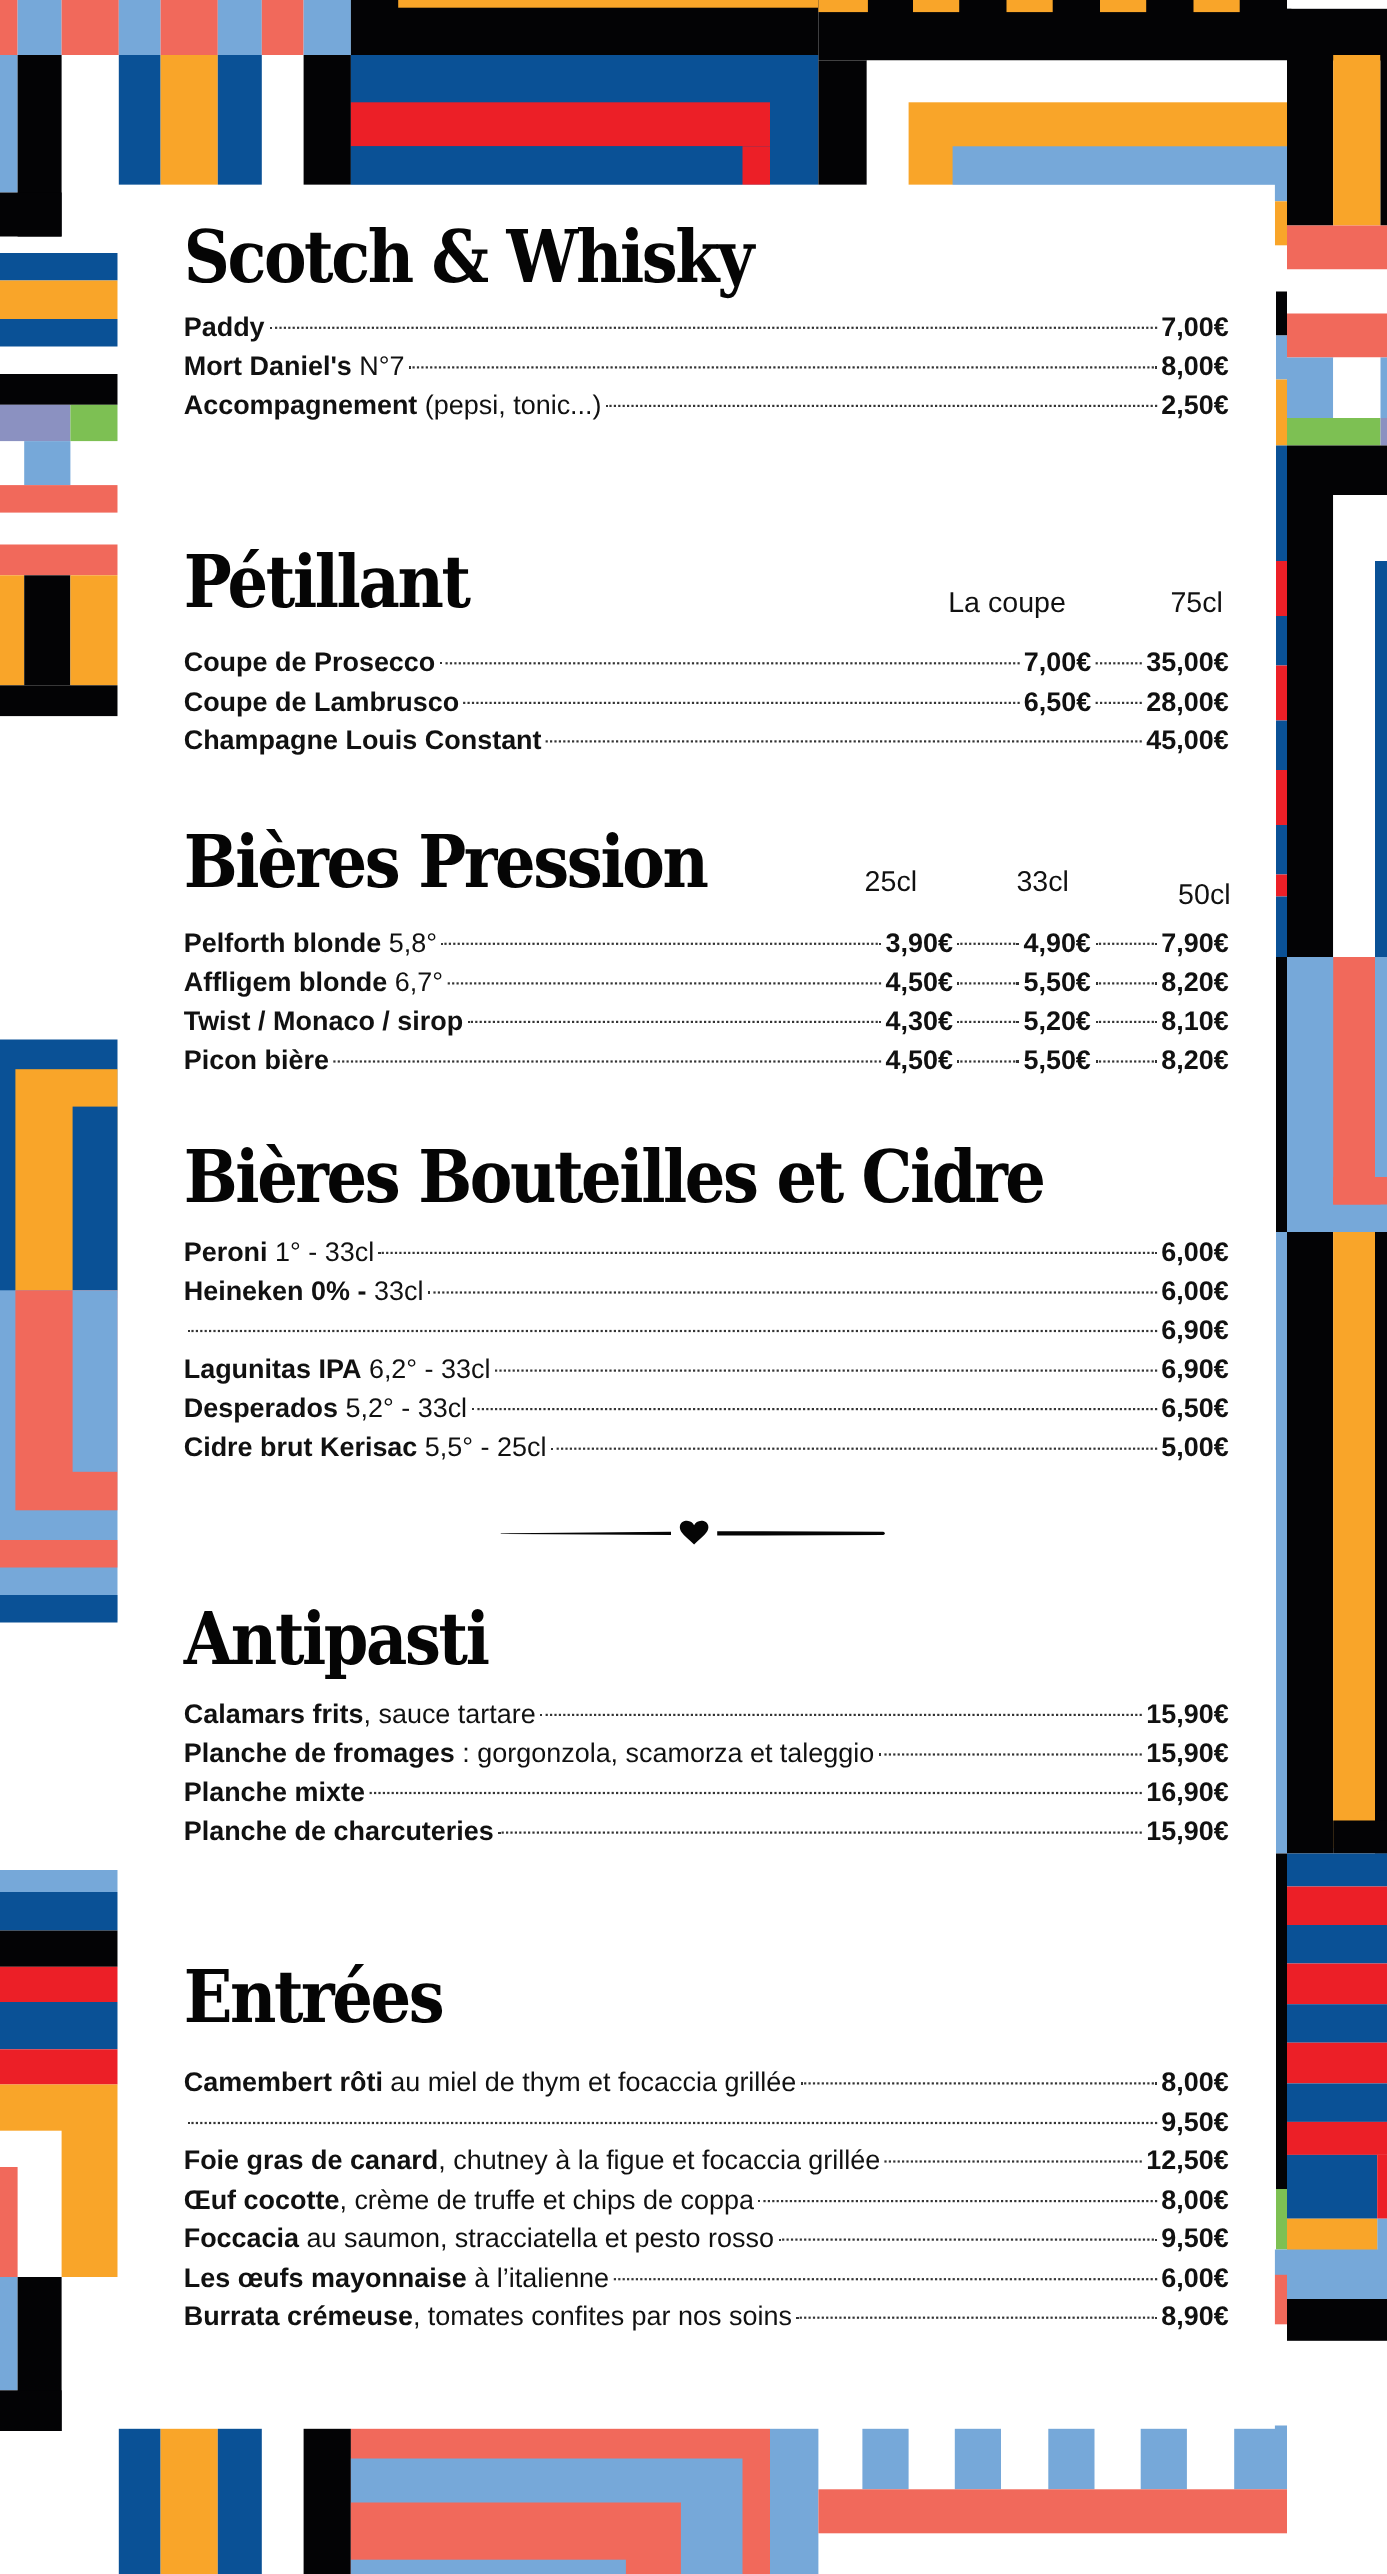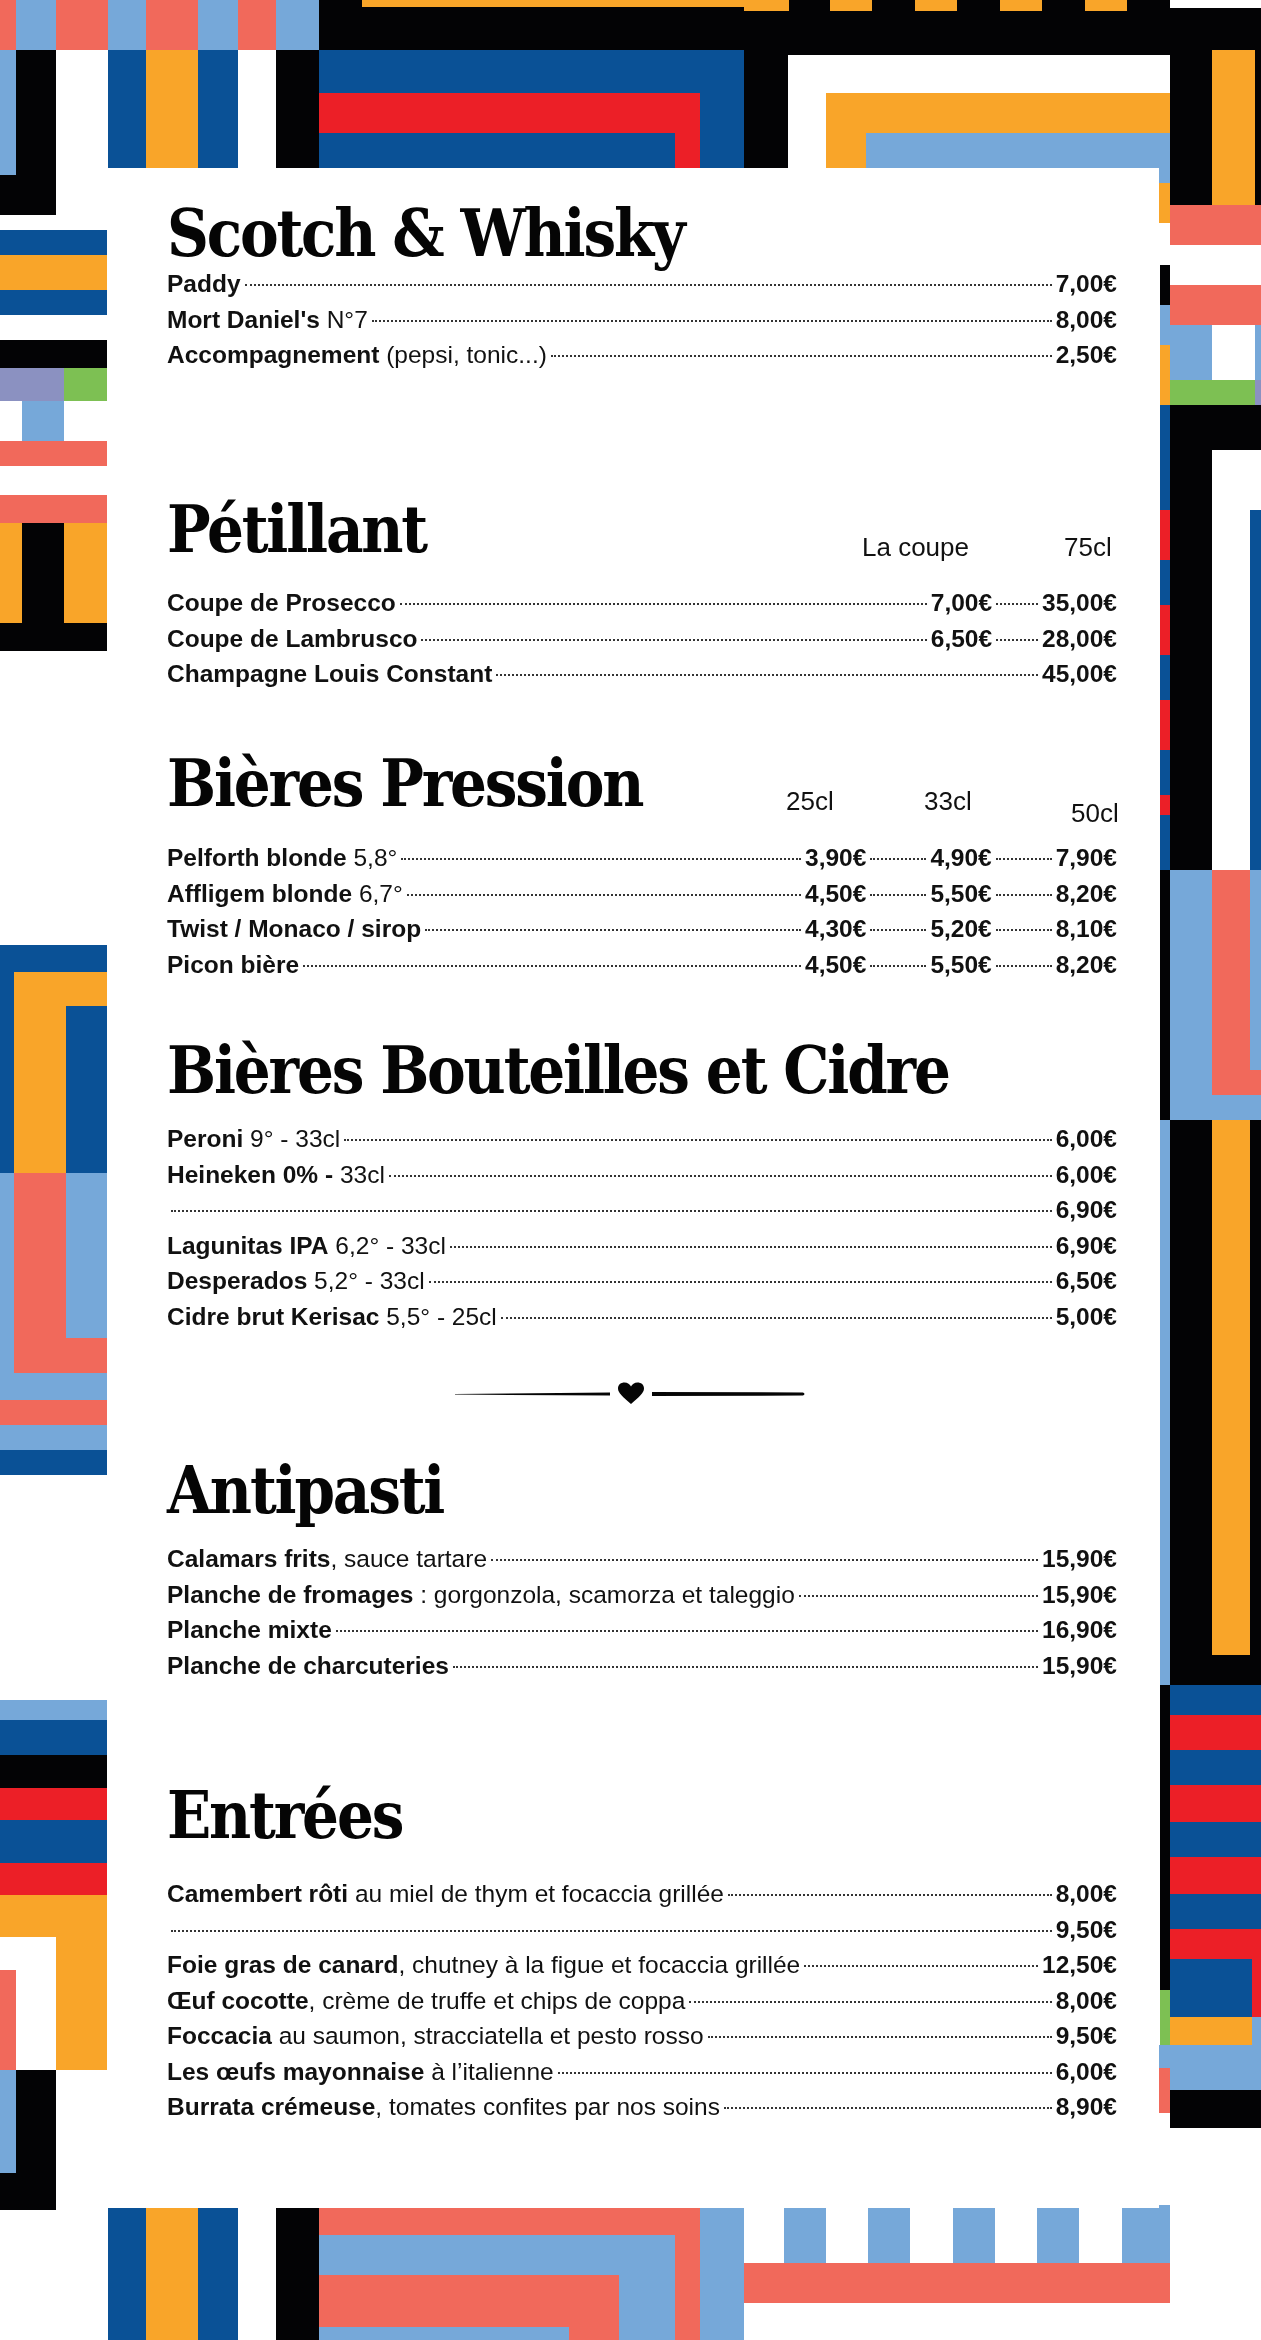--- a/index.html
+++ b/index.html
@@ -207,21 +207,21 @@
   <div class="blk c-l" style="left:953px;top:2205px;width:42px;height:58px"></div>
   <div class="blk c-l" style="left:1037px;top:2205px;width:42px;height:58px"></div>
   <div class="blk c-l" style="left:1122px;top:2205px;width:48px;height:58px"></div>
   <div class="blk c-s" style="left:744px;top:2263px;width:426px;height:40px"></div>
 </div>
 
 <div class="panel"></div>
 
 <div class="content" style="top:200px">
   <h2 class="sec-title">Scotch &amp; Whisky</h2>
-  <div style="">
+  <div style="margin-top:14px">
     <div class="row">
       <span class="name"><b>Paddy</b><span></span></span>
       <span class="dots"></span>
         <span class="price">7,00€</span>
     </div>
     <div class="row">
       <span class="name"><b>Mort Daniel's</b><span> N°7</span></span>
       <span class="dots"></span>
         <span class="price">8,00€</span>
     </div>
@@ -302,21 +302,21 @@
       <span class="mid-dots" style="width:56px"></span>
         <span class="price">8,20€</span>
     </div>
   </div>
 </div>
 
 <div class="content" style="top:1037px">
   <h2 class="sec-title">Bières Bouteilles et Cidre</h2>
   <div style="margin-top:18px">
     <div class="row">
-      <span class="name"><b>Peroni</b><span> 9° - 33cl</span></span>
+      <span class="name"><b>Peroni</b><span> 1° - 33cl</span></span>
       <span class="dots"></span>
         <span class="price">6,00€</span>
     </div>
     <div class="row">
       <span class="name"><b>Heineken 0% -</b><span> 33cl</span></span>
       <span class="dots"></span>
         <span class="price">6,00€</span>
     </div>
     <div class="row">
       <span class="dots"></span>

